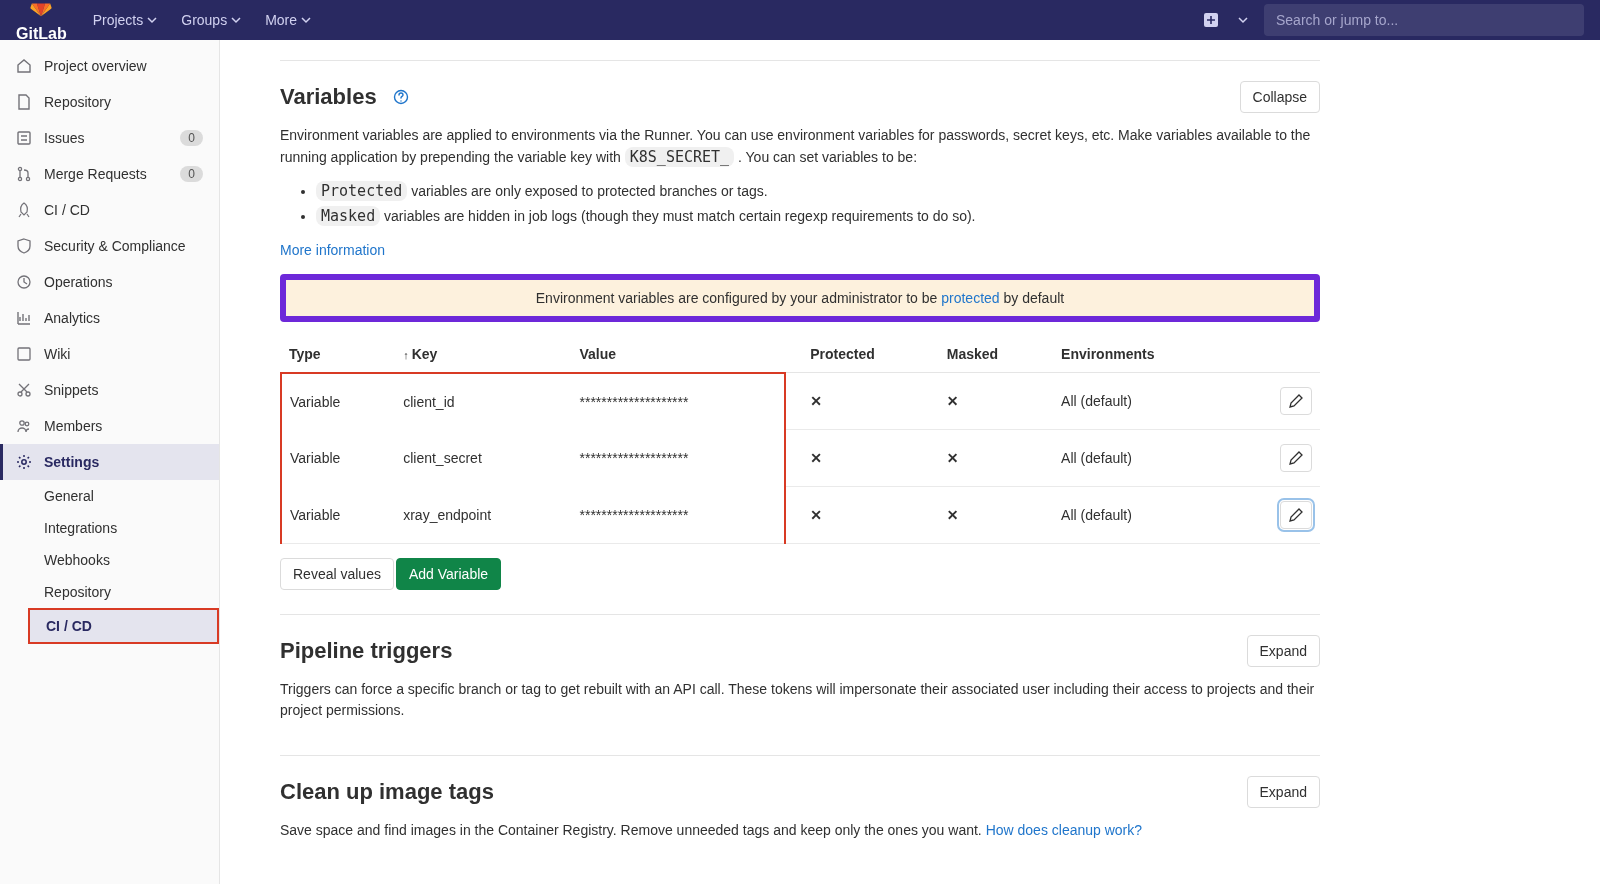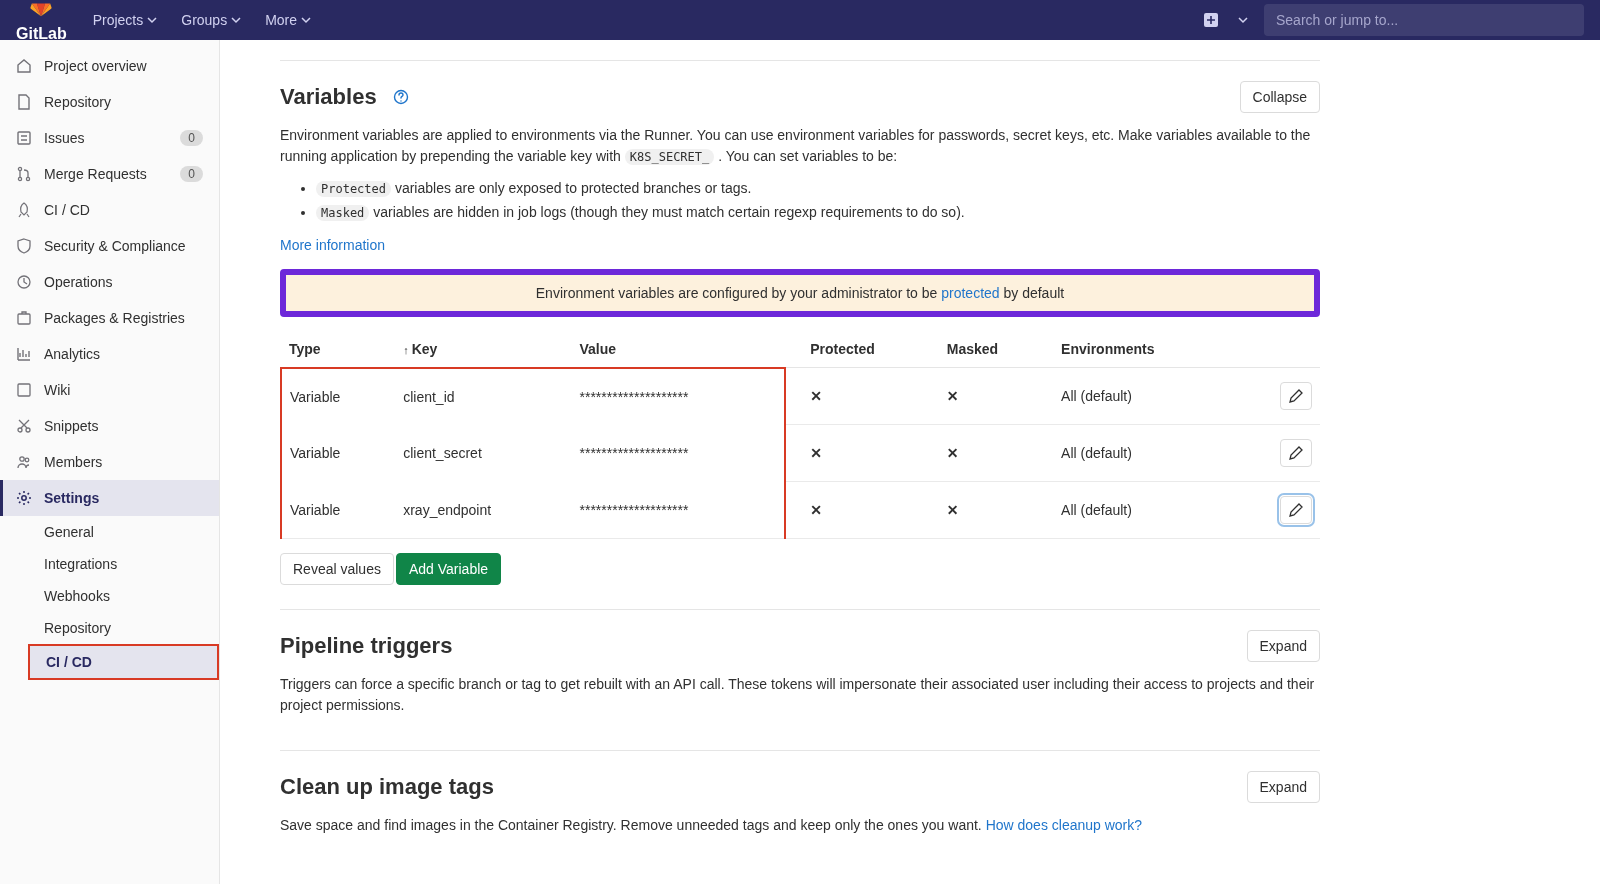--- a/index.html
+++ b/index.html
@@ -30,21 +30,21 @@
 .content { flex: 1; padding: 20px 60px 40px 60px; max-width: 1160px; }
 .section { border-top: 1px solid #e5e5e5; padding: 20px 0 24px 0; }
 .section-header { display: flex; align-items: center; justify-content: space-between; margin-bottom: 12px; }
 .section-title { font-size: 22px; font-weight: 600; display: flex; align-items: center; gap: 16px; }
 .help-icon { color: #1f75cb; display: inline-flex; }
 .btn { background: #fff; border: 1px solid #dbdbdb; border-radius: 4px; padding: 7px 12px; cursor: pointer; font-size: 14px; color: #303030; }
 .btn-success { background: #108548; border-color: #108548; color: #fff; }
 .btn-icon { padding: 6px 8px; border: 1px solid #dbdbdb; border-radius: 4px; background: #fff; cursor: pointer; display: inline-flex; align-items: center; }
 .btn-icon.focused { outline: 2px solid #99c2e9; outline-offset: 1px; }
 .desc { color: #303030; line-height: 1.5; margin-bottom: 10px; }
-.desc code, .bullet code { background: #f0f0f0; padding: 1px 5px; border-radius: 8px; font-family: Menlo, Monaco, monospace; font-size: 12px; }
+.desc code, .bullet code { background: #f0f0f0; padding: 1px 5px; border-radius: 8px; font-family: Menlo, Monaco, monospace; font-size: 15px; }
 .bullets { list-style: disc; padding-left: 36px; margin-bottom: 12px; }
 .bullet { line-height: 1.7; }
 .link { color: #1f75cb; cursor: pointer; }
 
 .alert { background: #fdf1dd; border: 6px solid #6d28d9; border-radius: 4px; padding: 10px 14px; text-align: center; margin-bottom: 14px; color: #303030; }
 
 table.vars { width: 100%; border-collapse: collapse; }
 table.vars th { text-align: left; font-weight: 600; padding: 10px 8px; border-bottom: 1px solid #e5e5e5; color: #303030; font-size: 14px; }
 table.vars td { padding: 14px 8px; border-bottom: 1px solid #eaeaea; color: #303030; vertical-align: middle; }
 table.vars .sort-ind { font-size: 11px; margin-right: 3px; }
@@ -167,29 +167,20 @@
         <span class="label">Security &amp; Compliance</span>
       </div>
     <div class="sidebar-item">
         <span class="icon">
           <svg width="16" height="16" viewBox="0 0 16 16">
             <circle cx="8" cy="8" r="6" fill="none" stroke="#737278" stroke-width="1.3"></circle>
             <path d="M8 4v4l3 2" stroke="#737278" stroke-width="1.3" fill="none"></path>
           </svg>
         </span>
         <span class="label">Operations</span>
-      </div>
-    <div class="sidebar-item">
-        <span class="icon">
-          <svg width="16" height="16" viewBox="0 0 16 16">
-            <rect x="2" y="4" width="12" height="10" rx="1" fill="none" stroke="#737278" stroke-width="1.3"></rect>
-            <path d="M6 4V2h4v2" fill="none" stroke="#737278" stroke-width="1.3"></path>
-          </svg>
-        </span>
-        <span class="label">Packages &amp; Registries</span>
       </div>
     <div class="sidebar-item">
         <span class="icon">
           <svg width="16" height="16" viewBox="0 0 16 16">
             <path d="M2 14V2M2 14h12M4 11V7M7 11V4M10 11V8M13 11V5" stroke="#737278" stroke-width="1.4" fill="none"></path>
           </svg>
         </span>
         <span class="label">Analytics</span>
       </div>
     <div class="sidebar-item">

